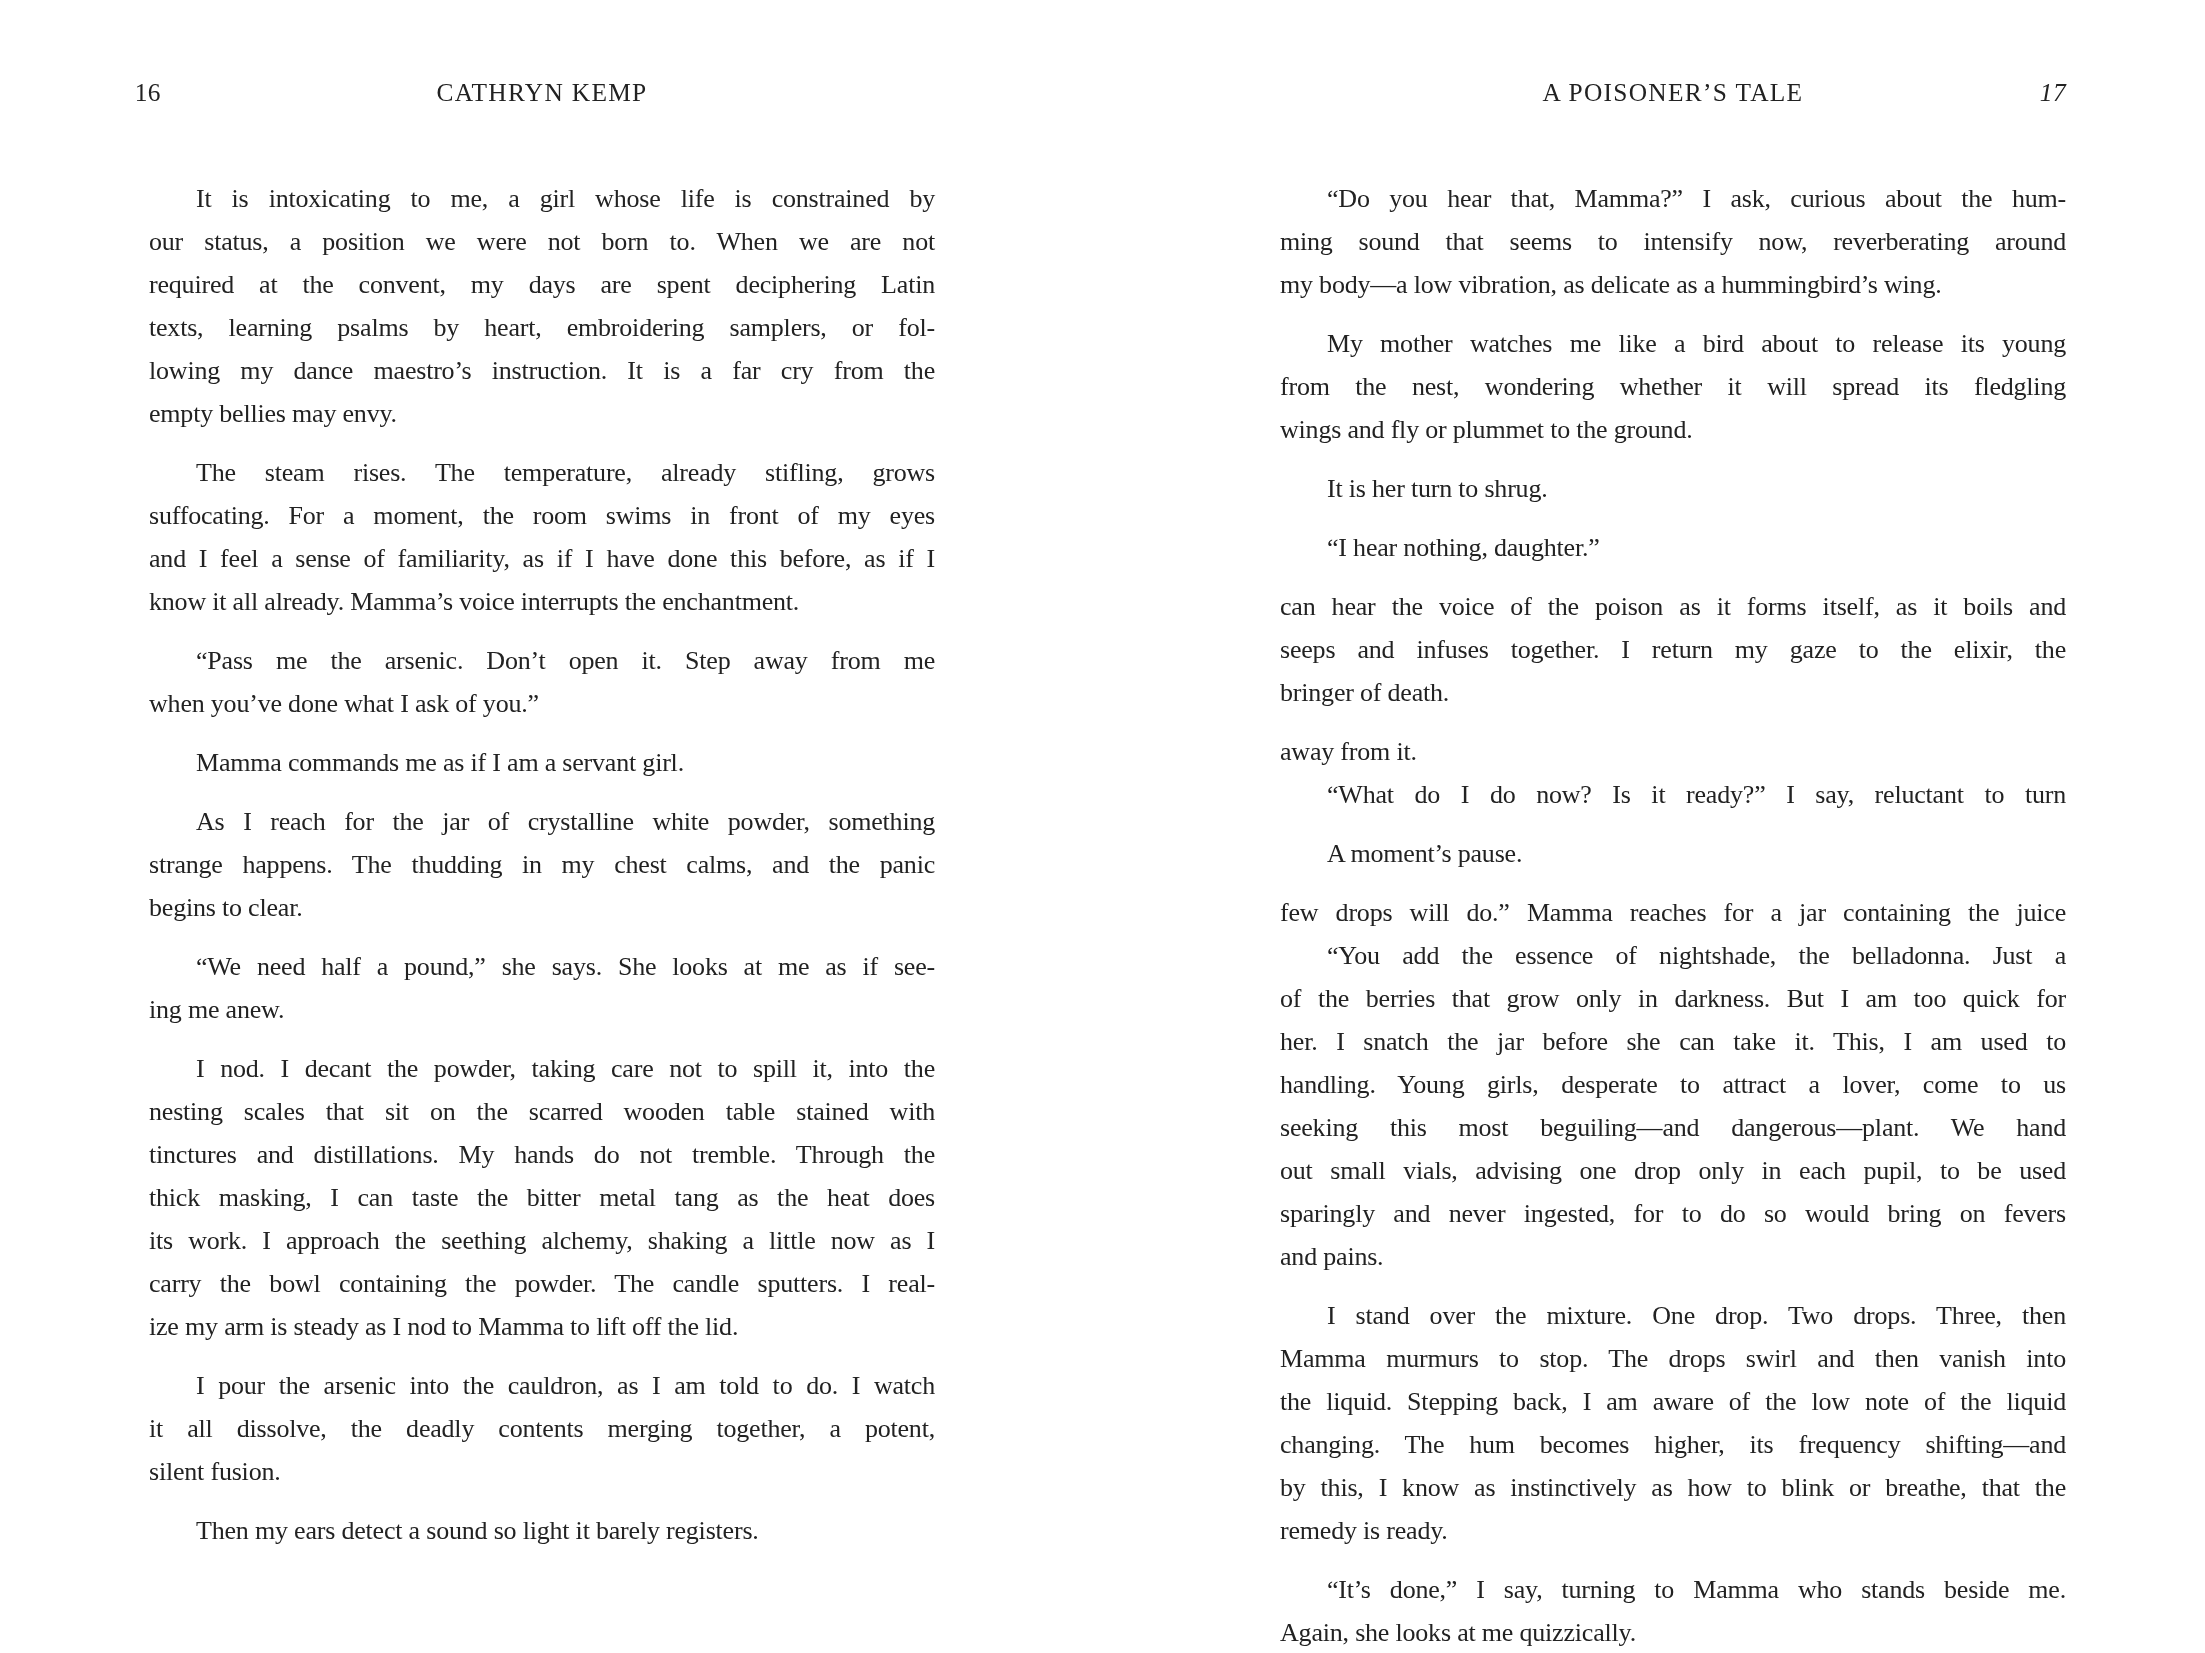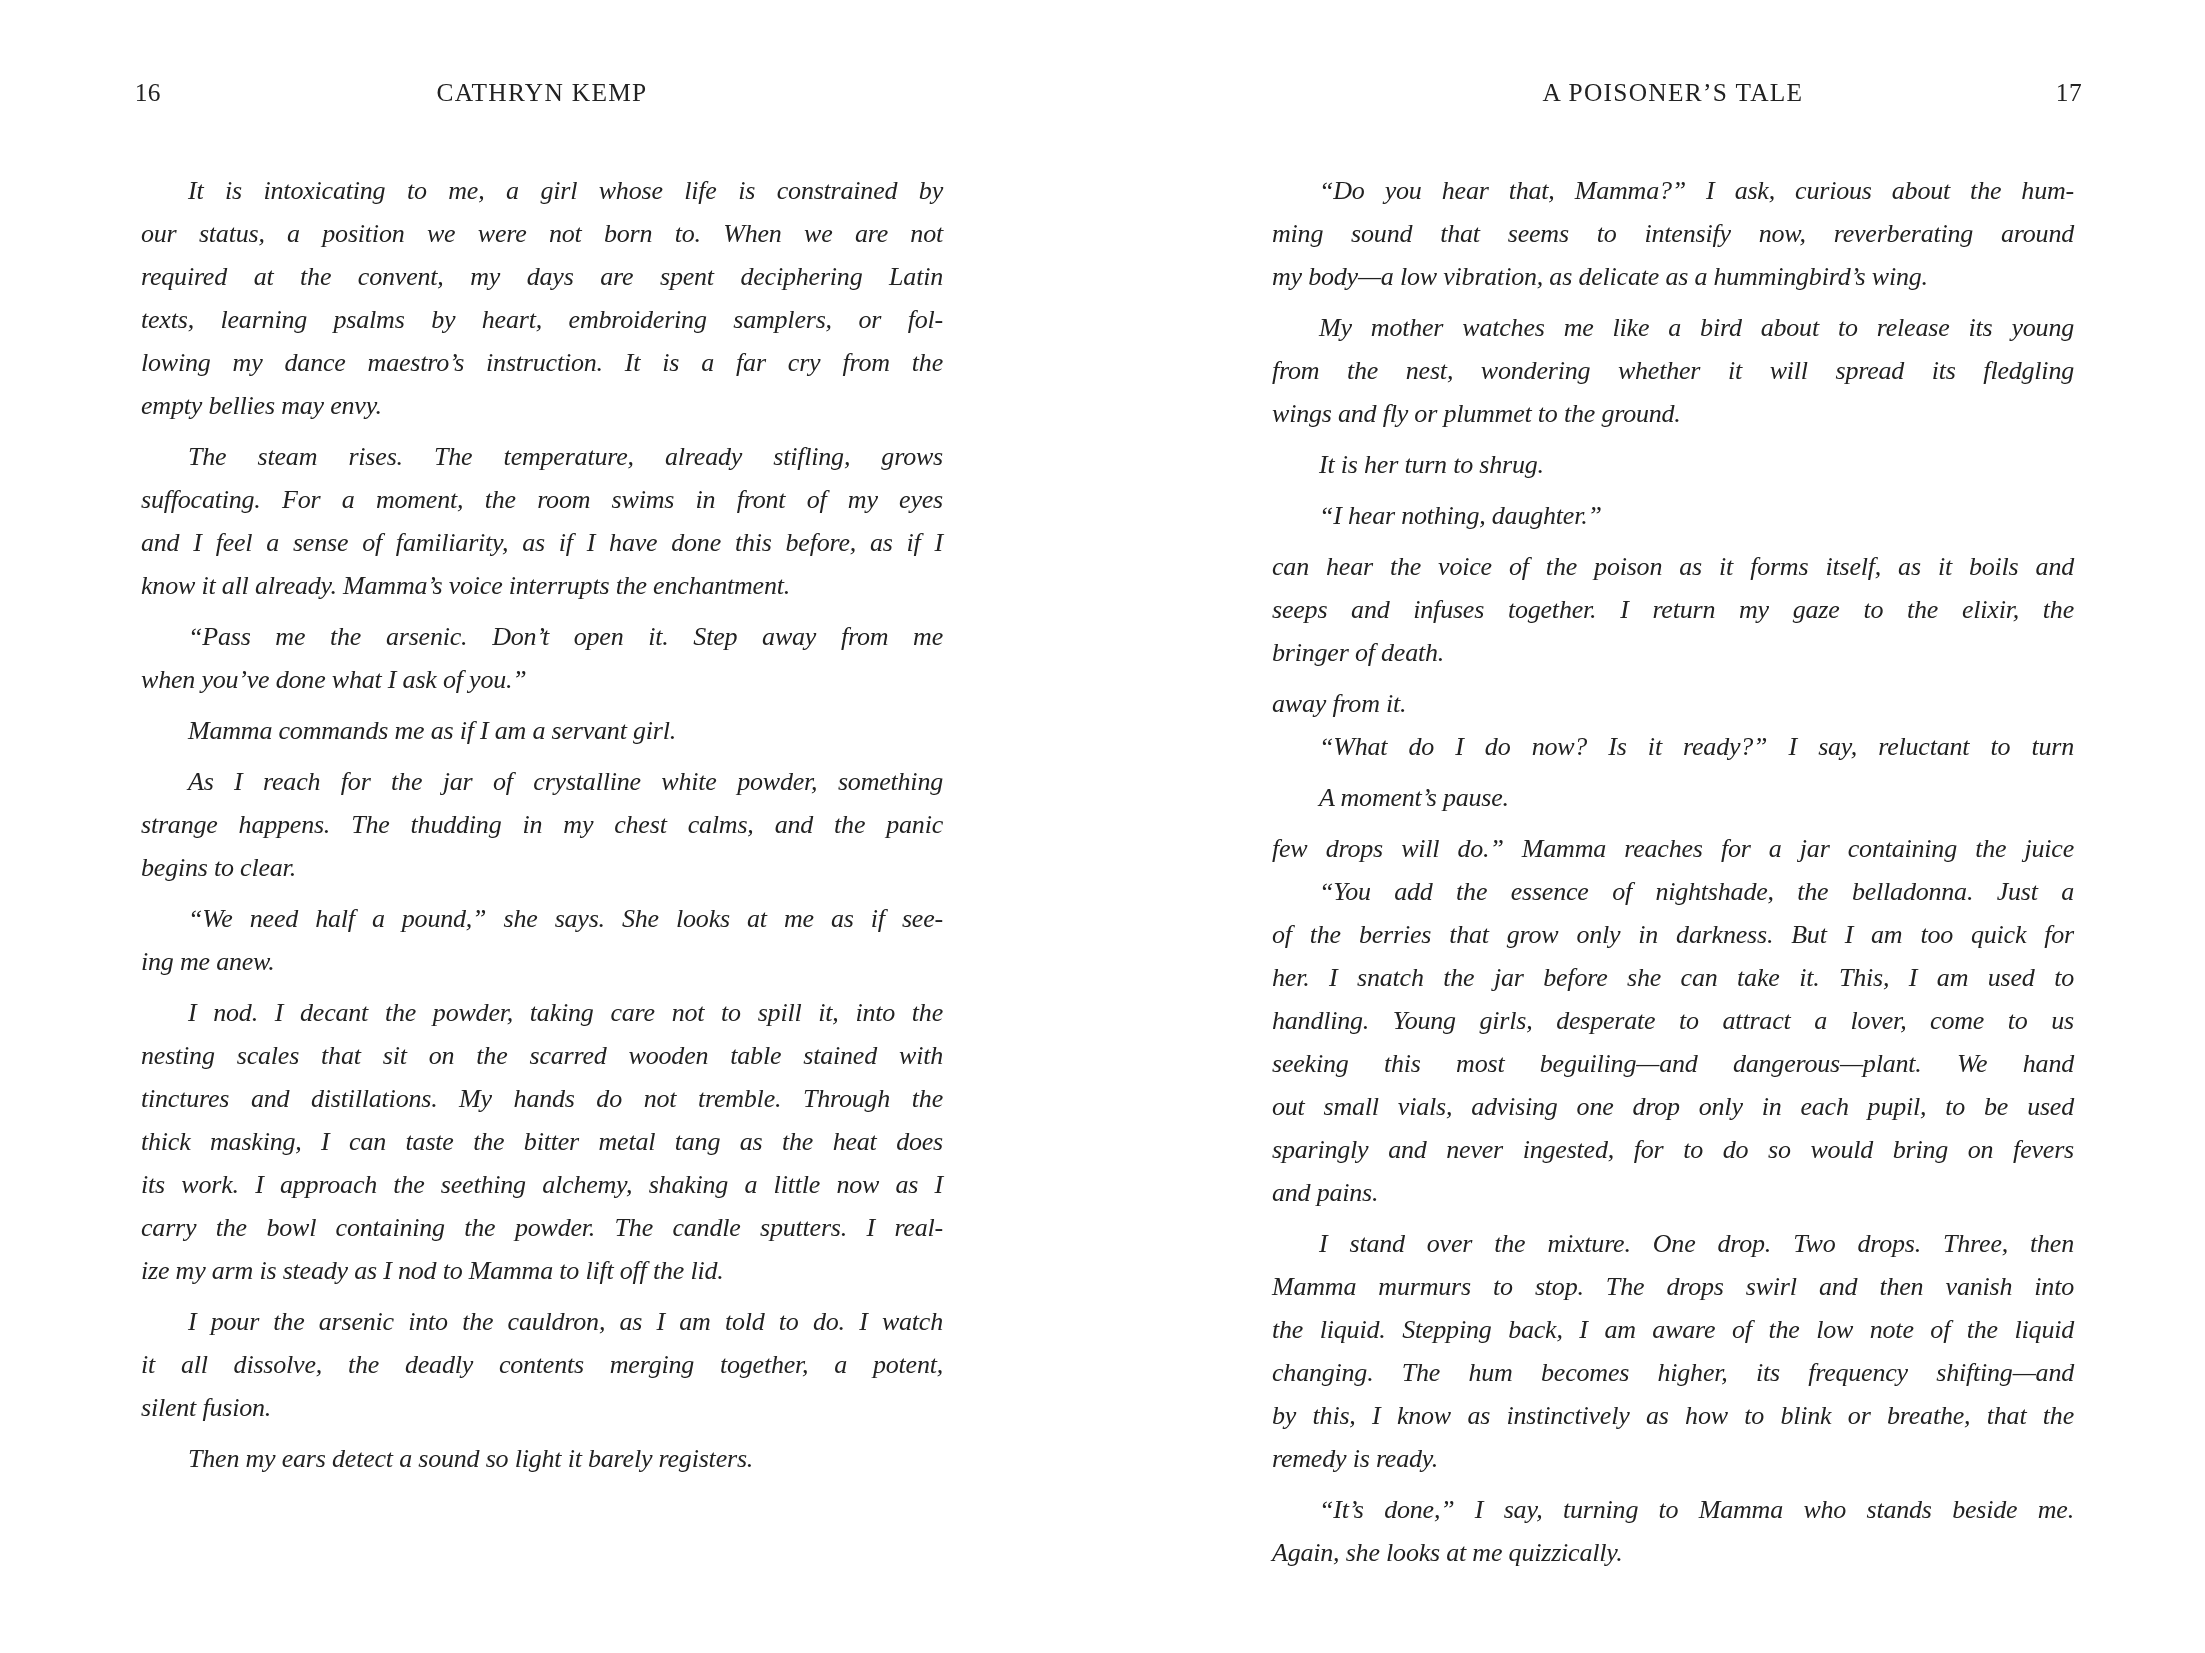--- a/index.html
+++ b/index.html
@@ -43,35 +43,34 @@
     position: absolute;
     left: 0;
     right: 0;
     text-align: center;
   }
   .page-num {
     position: absolute;
     letter-spacing: 0.4px;
   }
   .page-num.num-left  { left: 1.7px; }
-  .page-num.num-right { right: 0; }
+  .page-num.num-right { right: 16px; font-style: italic; }
 
   .page-body {
     position: absolute;
     top: 161px;
     left: 0;
     width: 818px;
     font-size: 26px;
     line-height: 43px;
     letter-spacing: -0.2px;
   }
   .para {
-    margin: 8px;
+    margin: 16px;
     padding: 0;
-    font-style: italic;
   }
   .line {
     display: block;
     text-align: justify;
     text-align-last: justify;
   }
   .line.first {
     padding-left: 47px;
   }
   .line.last {

